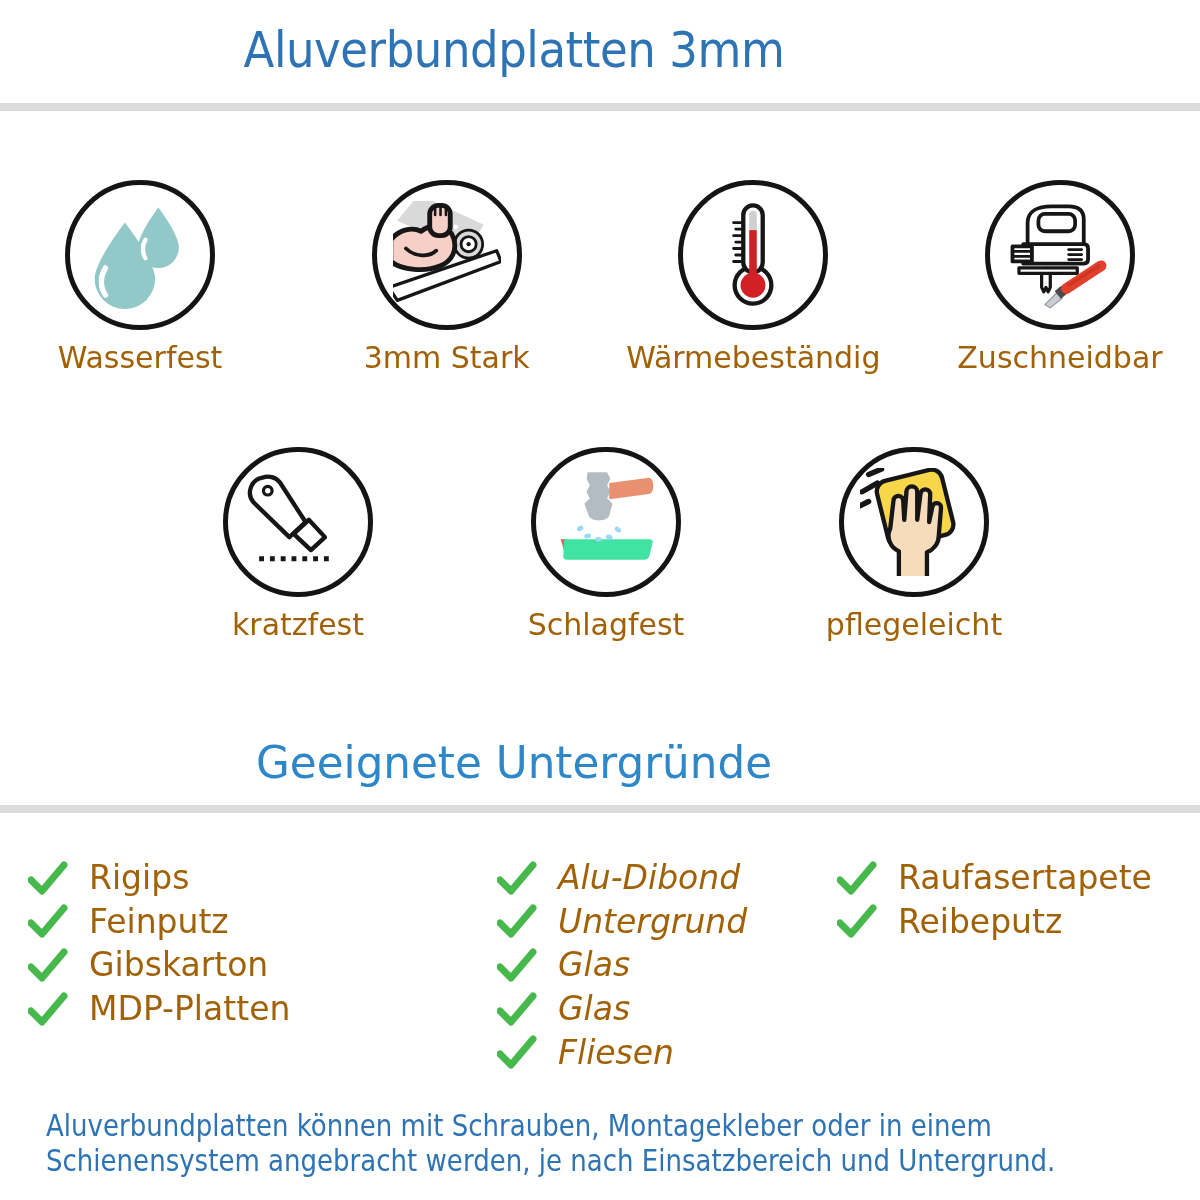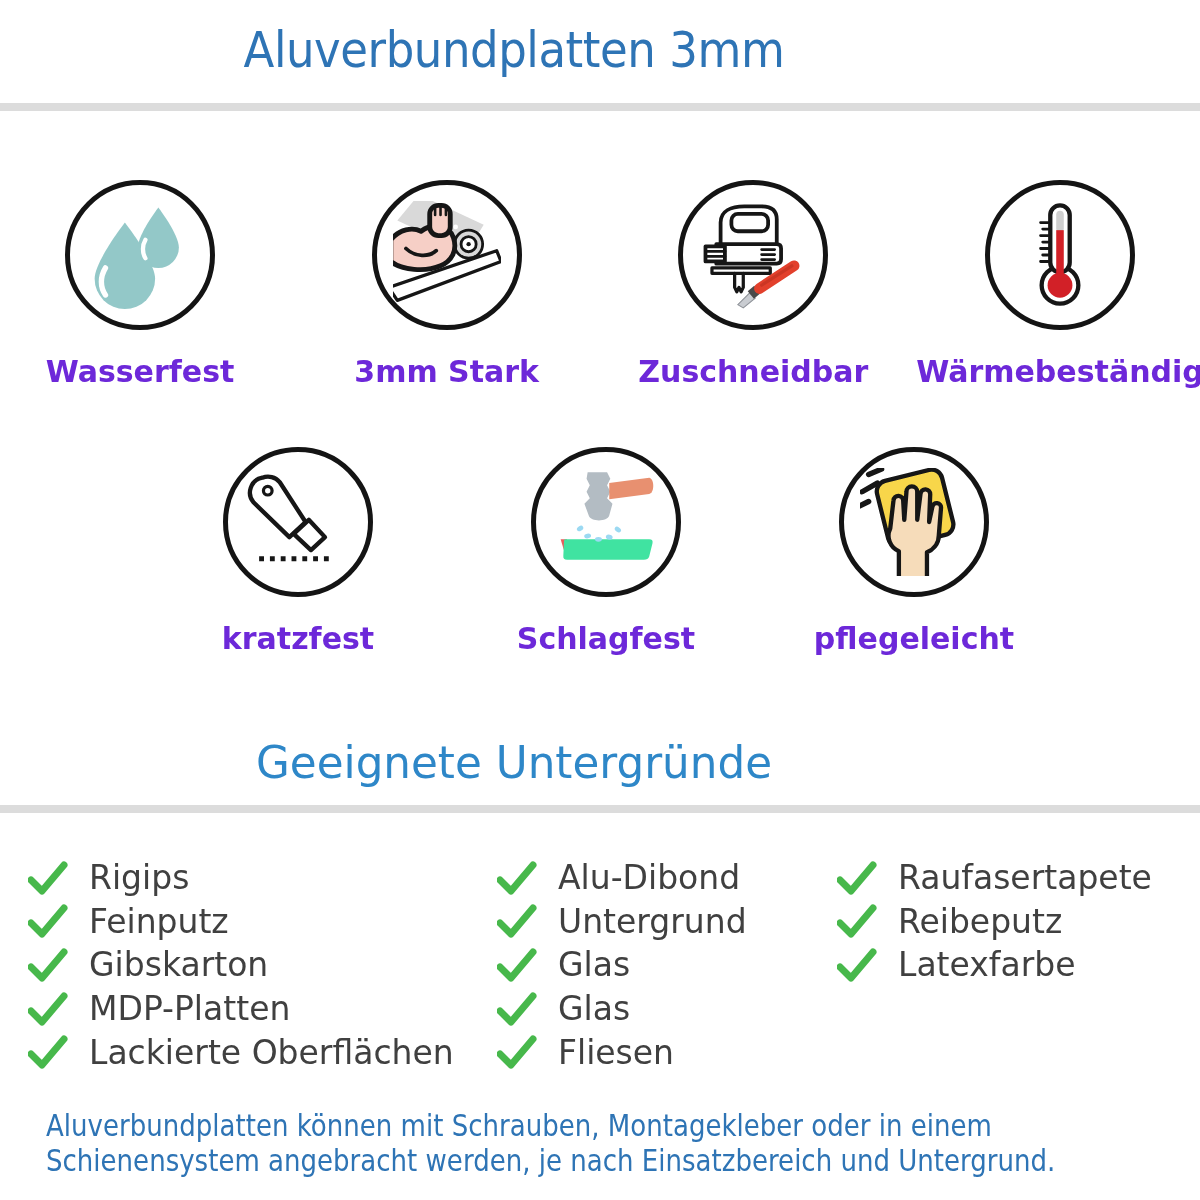--- a/index.html
+++ b/index.html
@@ -16,30 +16,30 @@
   .divider-1{top:103px;}
   .divider-2{top:805px;}
 
   .features-row{position:absolute;display:flex;justify-content:space-between;}
   .row-1{top:180px;left:30px;width:1140px;}
   .row-2{top:447px;left:188px;width:836px;}
   .feature{width:220px;display:flex;flex-direction:column;align-items:center;}
   .circle{width:150px;height:150px;border:5px solid #141414;border-radius:50%;box-sizing:border-box;
     background:#fff;display:flex;align-items:center;justify-content:center;overflow:hidden;}
   .circle svg{width:108px;height:108px;}
-  .feature-label{margin-top:24px;font-size:30px;color:#6d28d9;white-space:nowrap;font-weight:bold;}
+  .feature-label{margin-top:10px;font-size:30px;color:#a16207;white-space:nowrap;}
 
   .substrates{position:absolute;top:856px;left:0;width:1200px;}
   .sub-col{position:absolute;top:0;}
   .sub-col-1{left:28px;}
-  .sub-col-2{left:497px;}
+  .sub-col-2{left:497px;font-style:italic;}
   .sub-col-3{left:837px;}
   .sub-row{display:flex;align-items:center;height:43.6px;}
   .check{width:40px;height:36px;flex:0 0 auto;margin-right:21px;}
-  .sub-label{font-size:33px;color:#404040;white-space:nowrap;}
+  .sub-label{font-size:33px;color:#a16207;white-space:nowrap;}
 
   .footer-note{position:absolute;top:1108px;left:46px;margin:0;font-size:31px;line-height:35px;
     color:var(--accent-blue,#2e74b5);white-space:nowrap;transform:scaleX(.84);transform-origin:left top;}
 
   .ol{stroke:#161616;fill:none;stroke-linecap:round;stroke-linejoin:round;}
 </style>
 </head>
 <body>
 
 <div class="page">
@@ -71,20 +71,34 @@
           <circle cx="70" cy="40" r="13" class="ol" style="fill:var(--roll-gray,#d9d9d9);stroke-width:2.6"></circle>
           <circle cx="70" cy="40" r="7" class="ol" style="fill:#fff;stroke-width:2.6"></circle>
           <circle cx="70" cy="40" r="2" fill="#161616"></circle>
           <path d="M-2,36 C6,26 18,24 26,28 C36,20 52,22 56,34 C60,46 54,56 44,60 C30,66 8,64 -2,56 Z" class="ol" style="fill:var(--arm-pink,#f6cfc6);stroke-width:4.5"></path>
           <rect x="34" y="4" width="19" height="28" rx="8" class="ol" style="fill:var(--arm-pink,#f6cfc6);stroke-width:4.5"></rect>
           <path d="M39,6 v7 M44,4 v9 M49,6 v7" class="ol" style="stroke-width:2.4"></path>
           <path d="M12,44 C20,52 34,52 40,46" class="ol" style="stroke-width:3.5"></path>
         </svg>
       </div>
       <div class="feature-label">3mm Stark</div>
+    </div>
+
+    <div class="feature">
+      <div class="circle">
+        <svg viewBox="0 0 100 100">
+          <circle cx="50" cy="78" r="17" class="ol" style="fill:#fff;stroke-width:4"></circle>
+          <rect x="41" y="4" width="18" height="62" rx="9" class="ol" style="fill:#fff;stroke-width:4"></rect>
+          <rect x="46.5" y="9" width="7" height="20" rx="3.5" style="fill:var(--therm-gray,#cfcfcf)"></rect>
+          <rect x="46.5" y="27" width="7" height="42" style="fill:var(--therm-red,#d22027)"></rect>
+          <circle cx="50" cy="78" r="11.5" style="fill:var(--therm-red,#d22027)"></circle>
+          <path d="M32,20 h7 M34,26 h5 M32,32 h7 M34,38 h5 M32,44 h7 M34,50 h5 M32,56 h7" class="ol" style="stroke-width:2.6"></path>
+        </svg>
+      </div>
+      <div class="feature-label">Wärmebeständig</div>
     </div>
 
     <div class="feature">
       <div class="circle">
         <svg viewBox="0 0 100 100">
           <path d="M20,40 L20,20 C20,9 30,5 42,5 L58,5 C68,5 72,10 72,17 L72,40" class="ol" style="stroke-width:3.5"></path>
           <rect x="30" y="12" width="34" height="16" rx="6" class="ol" style="stroke-width:3.5"></rect>
           <path d="M16,40 H72 Q76,40 76,44 V54 Q76,58 72,58 H16 Z" class="ol" style="fill:#fff;stroke-width:3.5"></path>
           <rect x="6" y="42" width="18" height="14" class="ol" style="fill:#fff;stroke-width:3.5"></rect>
           <path d="M6,46.7 h18 M6,51.3 h18" class="ol" style="stroke-width:2.6"></path>
@@ -92,34 +106,20 @@
           <rect x="12" y="62" width="54" height="5" class="ol" style="fill:#fff;stroke-width:3"></rect>
           <path d="M33,67 L33,80 L35,84 L37,80 L39,84 L41,80 L41,67" class="ol" style="stroke-width:3"></path>
           <polygon points="36,96 47,85 52,90 41,99" style="fill:#c9ccd1;stroke:#8f9399;stroke-width:1"></polygon>
           <path d="M48,87 L54,82" style="stroke:#4a4a4a;stroke-width:9;stroke-linecap:butt"></path>
           <path d="M56,81 L88,60" style="stroke:var(--knife-red,#e2402c);stroke-width:10;stroke-linecap:round"></path>
           <path d="M58,78 L86,60" style="stroke:#b92f1e;stroke-width:3;stroke-linecap:round;opacity:.55"></path>
         </svg>
       </div>
       <div class="feature-label">Zuschneidbar</div>
     </div>
-
-    <div class="feature">
-      <div class="circle">
-        <svg viewBox="0 0 100 100">
-          <circle cx="50" cy="78" r="17" class="ol" style="fill:#fff;stroke-width:4"></circle>
-          <rect x="41" y="4" width="18" height="62" rx="9" class="ol" style="fill:#fff;stroke-width:4"></rect>
-          <rect x="46.5" y="9" width="7" height="20" rx="3.5" style="fill:var(--therm-gray,#cfcfcf)"></rect>
-          <rect x="46.5" y="27" width="7" height="42" style="fill:var(--therm-red,#d22027)"></rect>
-          <circle cx="50" cy="78" r="11.5" style="fill:var(--therm-red,#d22027)"></circle>
-          <path d="M32,20 h7 M34,26 h5 M32,32 h7 M34,38 h5 M32,44 h7 M34,50 h5 M32,56 h7" class="ol" style="stroke-width:2.6"></path>
-        </svg>
-      </div>
-      <div class="feature-label">Wärmebeständig</div>
-    </div>
   </div>
 
   <div class="features-row row-2">
 
     <div class="feature">
       <div class="circle">
         <svg viewBox="0 0 100 100">
           <path d="M17,9 A14,14 0 0 0 9,32 L42,64 L57,50 L33,13 A14,14 0 0 0 17,9 Z" class="ol" style="fill:#fff;stroke-width:4"></path>
           <polygon points="46,61 60,48 75,64 62,76" class="ol" style="fill:#fff;stroke-width:4"></polygon>
           <circle cx="22" cy="21" r="4" class="ol" style="fill:#fff;stroke-width:3"></circle>
@@ -181,26 +181,20 @@
             <path d="M3,19 L14,30 L36,4" style="fill:none;stroke:var(--check-green,#47b84b);stroke-width:7;stroke-linecap:round;stroke-linejoin:round"></path>
           </svg>
         <span class="sub-label">Gibskarton</span>
       </div>
       <div class="sub-row">
         <svg class="check" viewBox="0 0 40 34">
             <path d="M3,19 L14,30 L36,4" style="fill:none;stroke:var(--check-green,#47b84b);stroke-width:7;stroke-linecap:round;stroke-linejoin:round"></path>
           </svg>
         <span class="sub-label">MDP-Platten</span>
       </div>
-      <div class="sub-row">
-        <svg class="check" viewBox="0 0 40 34">
-            <path d="M3,19 L14,30 L36,4" style="fill:none;stroke:var(--check-green,#47b84b);stroke-width:7;stroke-linecap:round;stroke-linejoin:round"></path>
-          </svg>
-        <span class="sub-label">Lackierte Oberflächen</span>
-      </div>
     </div>
 
     <div class="sub-col sub-col-2">
       <div class="sub-row">
         <svg class="check" viewBox="0 0 40 34">
             <path d="M3,19 L14,30 L36,4" style="fill:none;stroke:var(--check-green,#47b84b);stroke-width:7;stroke-linecap:round;stroke-linejoin:round"></path>
           </svg>
         <span class="sub-label">Alu-Dibond</span>
       </div>
       <div class="sub-row">
@@ -234,26 +228,20 @@
         <svg class="check" viewBox="0 0 40 34">
             <path d="M3,19 L14,30 L36,4" style="fill:none;stroke:var(--check-green,#47b84b);stroke-width:7;stroke-linecap:round;stroke-linejoin:round"></path>
           </svg>
         <span class="sub-label">Raufasertapete</span>
       </div>
       <div class="sub-row">
         <svg class="check" viewBox="0 0 40 34">
             <path d="M3,19 L14,30 L36,4" style="fill:none;stroke:var(--check-green,#47b84b);stroke-width:7;stroke-linecap:round;stroke-linejoin:round"></path>
           </svg>
         <span class="sub-label">Reibeputz</span>
-      </div>
-      <div class="sub-row">
-        <svg class="check" viewBox="0 0 40 34">
-            <path d="M3,19 L14,30 L36,4" style="fill:none;stroke:var(--check-green,#47b84b);stroke-width:7;stroke-linecap:round;stroke-linejoin:round"></path>
-          </svg>
-        <span class="sub-label">Latexfarbe</span>
       </div>
     </div>
   </div>
 
   <p class="footer-note">
     <span>Aluverbundplatten können mit Schrauben, Montagekleber oder in einem</span><br>
     <span>Schienensystem angebracht werden, je nach Einsatzbereich und Untergrund.</span>
   </p>
 
 </div>

